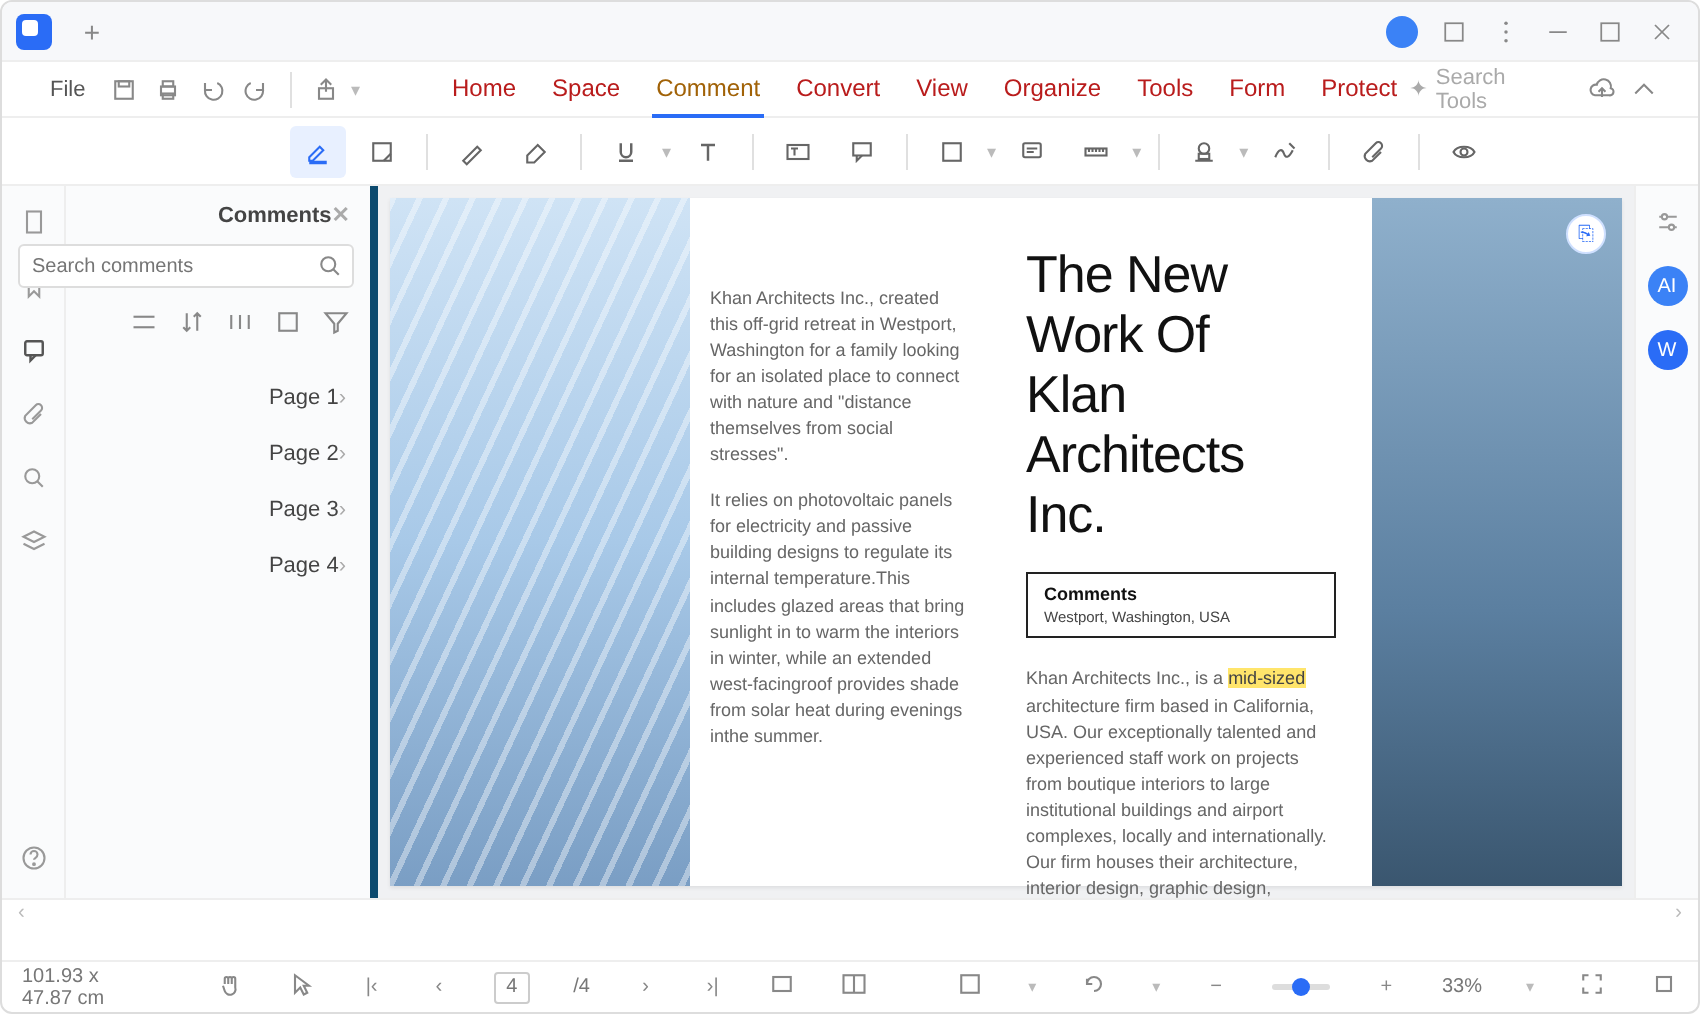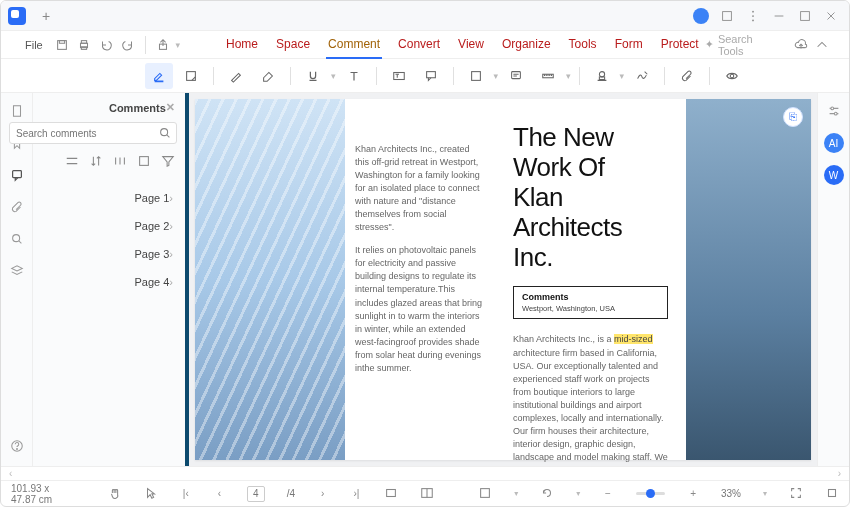--- a/index.html
+++ b/index.html
@@ -58,21 +58,21 @@
 .para { font-size: 9px; line-height: 1.45; color: #666; margin-bottom: 14px; }
 .hl-y { background: #ffe56b; color: #444; }
 .badge { position: absolute; top: 8px; right: 8px; width: 20px; height: 20px; border-radius: 50%; background: #fff; border: 1px solid #cfe0ff; display:flex; align-items:center; justify-content:center; color:#2a6cf6; font-size:10px; }
 .rightbar { width: 32px; background: #fafbfc; border-left: 1px solid #eee; display: flex; flex-direction: column; align-items: center; padding-top: 8px; gap: 12px; }
 .rb { width: 20px; height: 20px; border-radius: 50%; display:flex; align-items:center; justify-content:center; font-size:10px; cursor:pointer; }
 .rb.ai { background:#3b82f6; color:#fff; }
 .rb.w { background:#2a6cf6; color:#fff; }
 .scrollh { height: 14px; border-top: 1px solid #eee; display:flex; align-items:center; padding:0 8px; color:#bbb; font-size:10px; }
 .scrollh .ar { cursor:pointer; }
 .scrollh .r { margin-left:auto; }
-.statusbar { height: 26px; border-top: 1px solid #eee; display: flex; align-items: center; padding: 0 10px; font-size: 10px; color: #777; gap: 22px; }
+.statusbar { height: 26px; border-top: 1px solid #eee; display: flex; align-items: center; padding: 0 10px; font-size: 10px; color: #777; gap: 22px; margin-top: 17px; }
 .sp { flex:1; }
 .sb-ic { width: 18px; color: #888; cursor:pointer; text-align:center; }
 .pgbox { border:1px solid #ccc; width:26px; height:16px; text-align:center; font-size:10px; line-height:14px; border-radius:2px; }
 .slider { width: 46px; height: 3px; background: #ddd; border-radius: 2px; position: relative; }
 .slider::after { content:""; position:absolute; left:10px; top:-3px; width:9px; height:9px; background:#2a6cf6; border-radius:50%; }
 svg { width: 14px; height: 14px; }
 </style>
 </head>
 <body>
 

